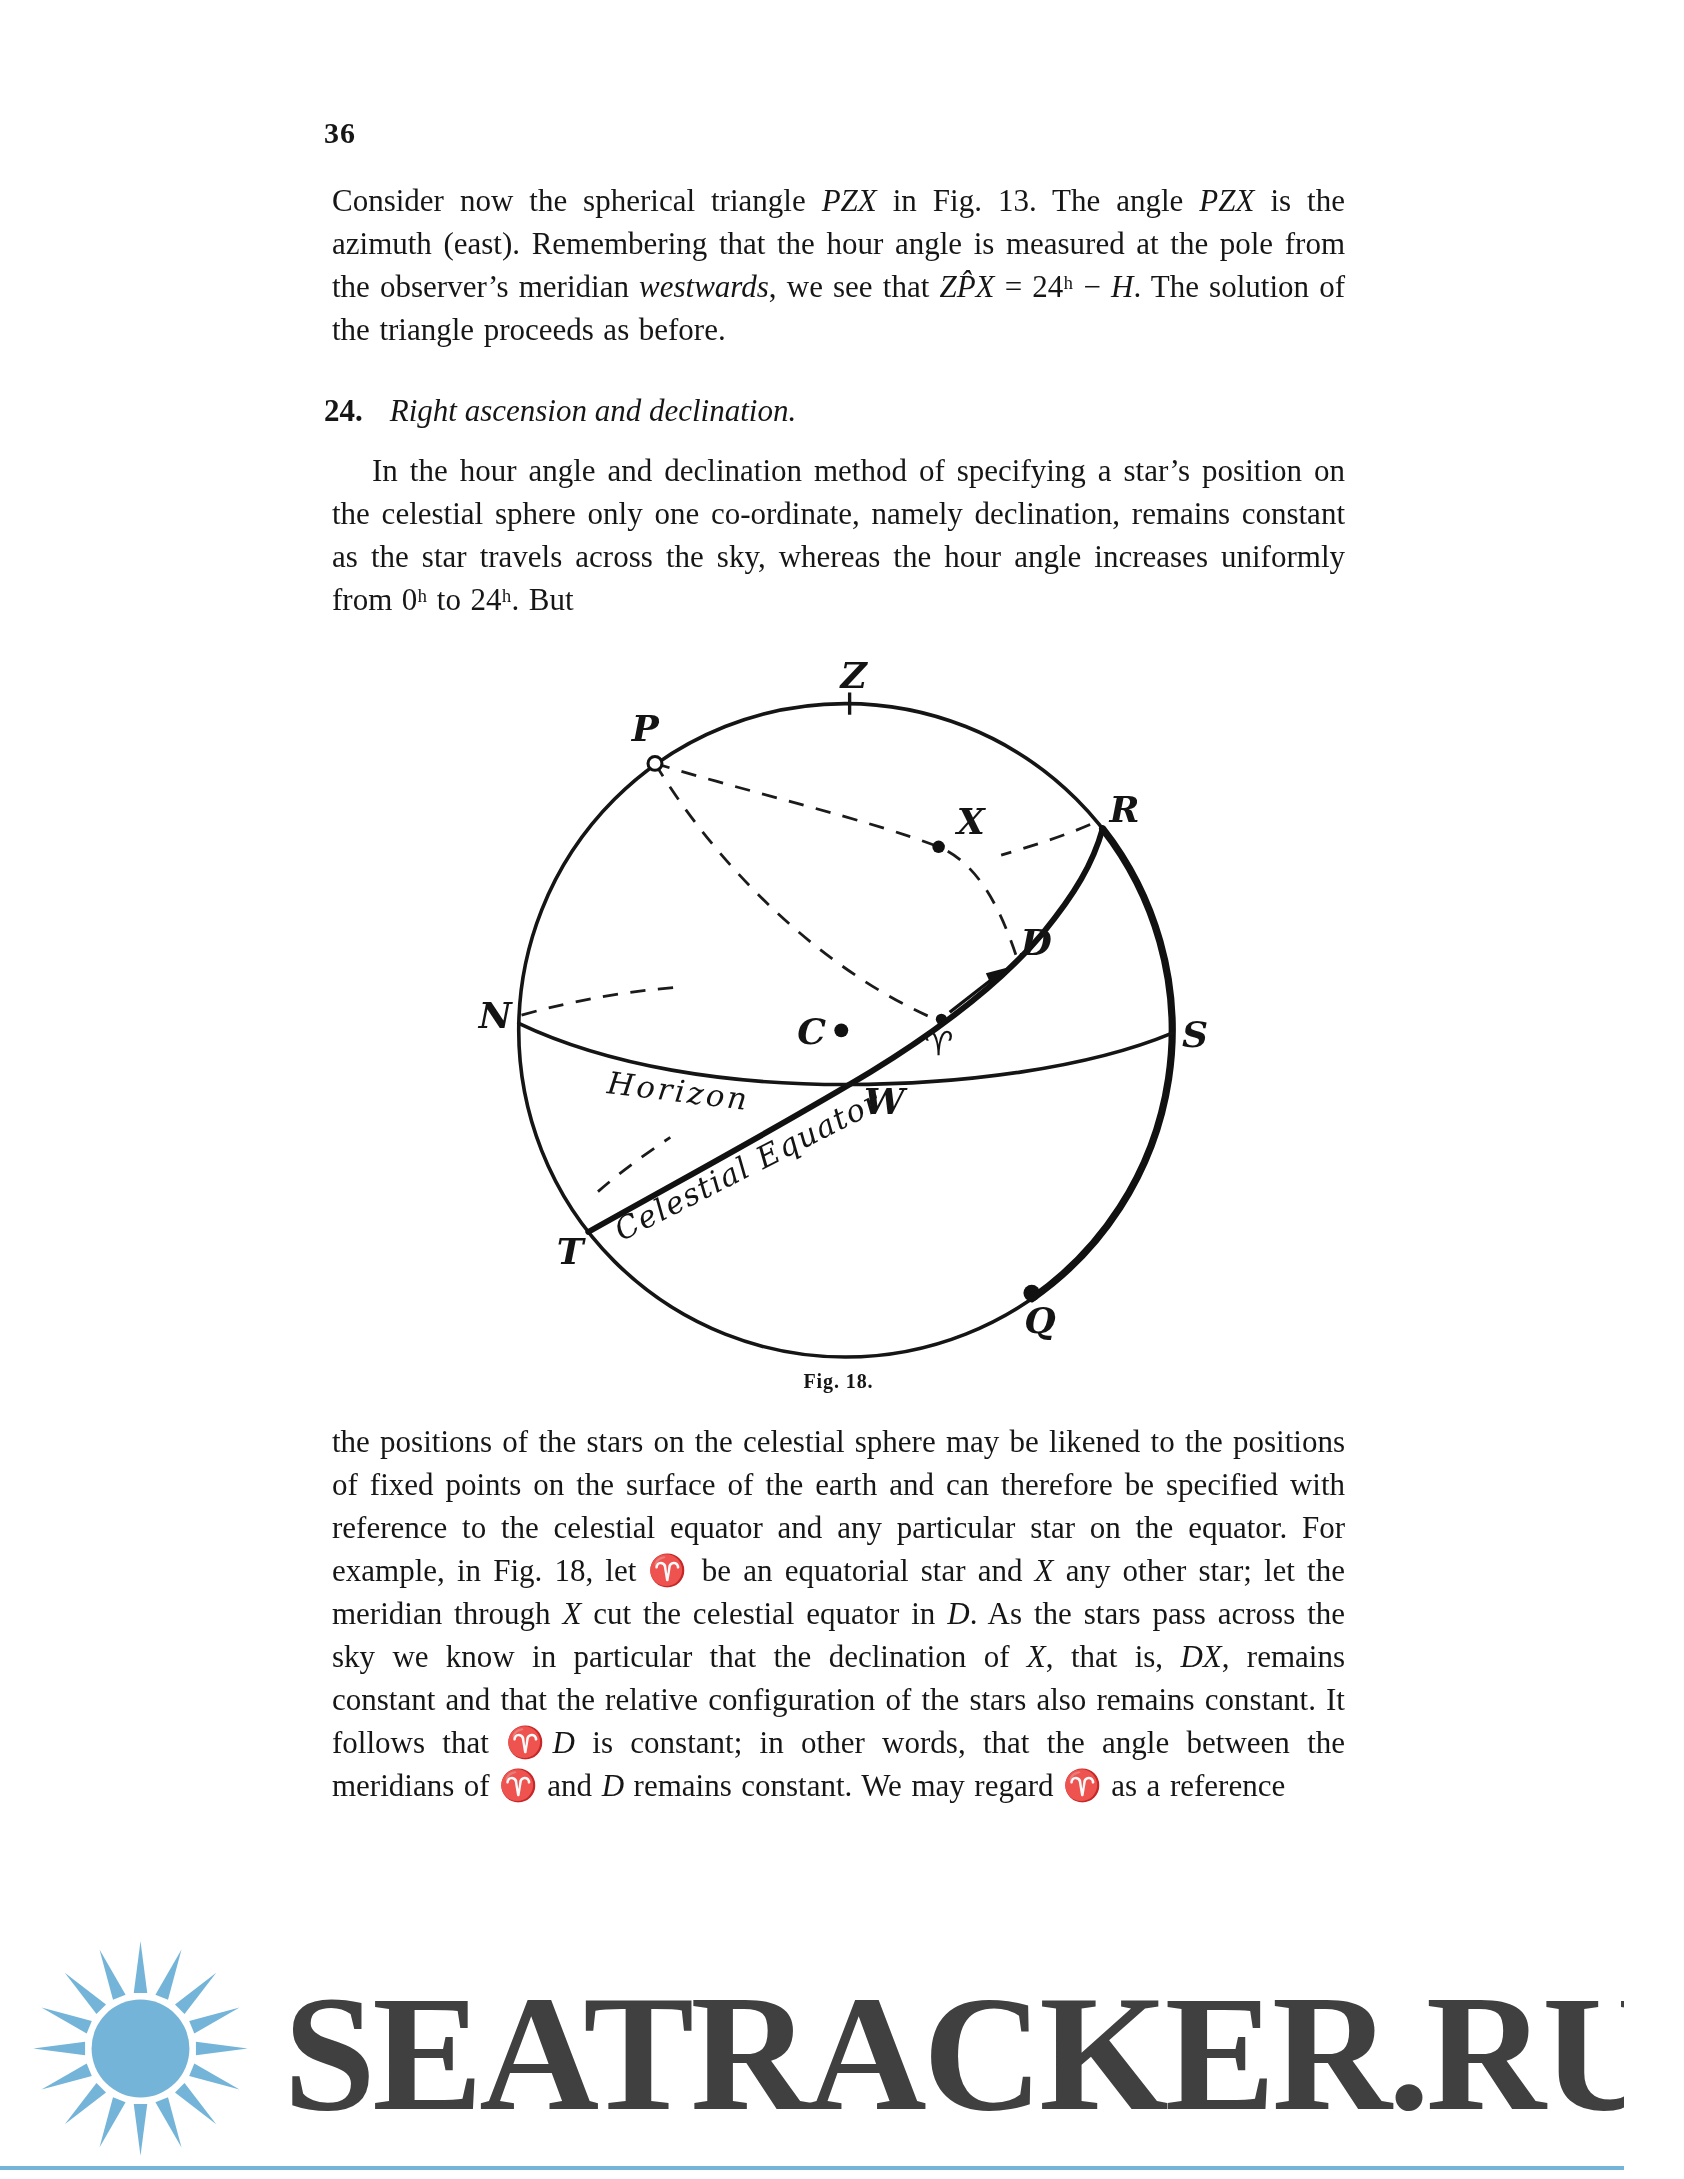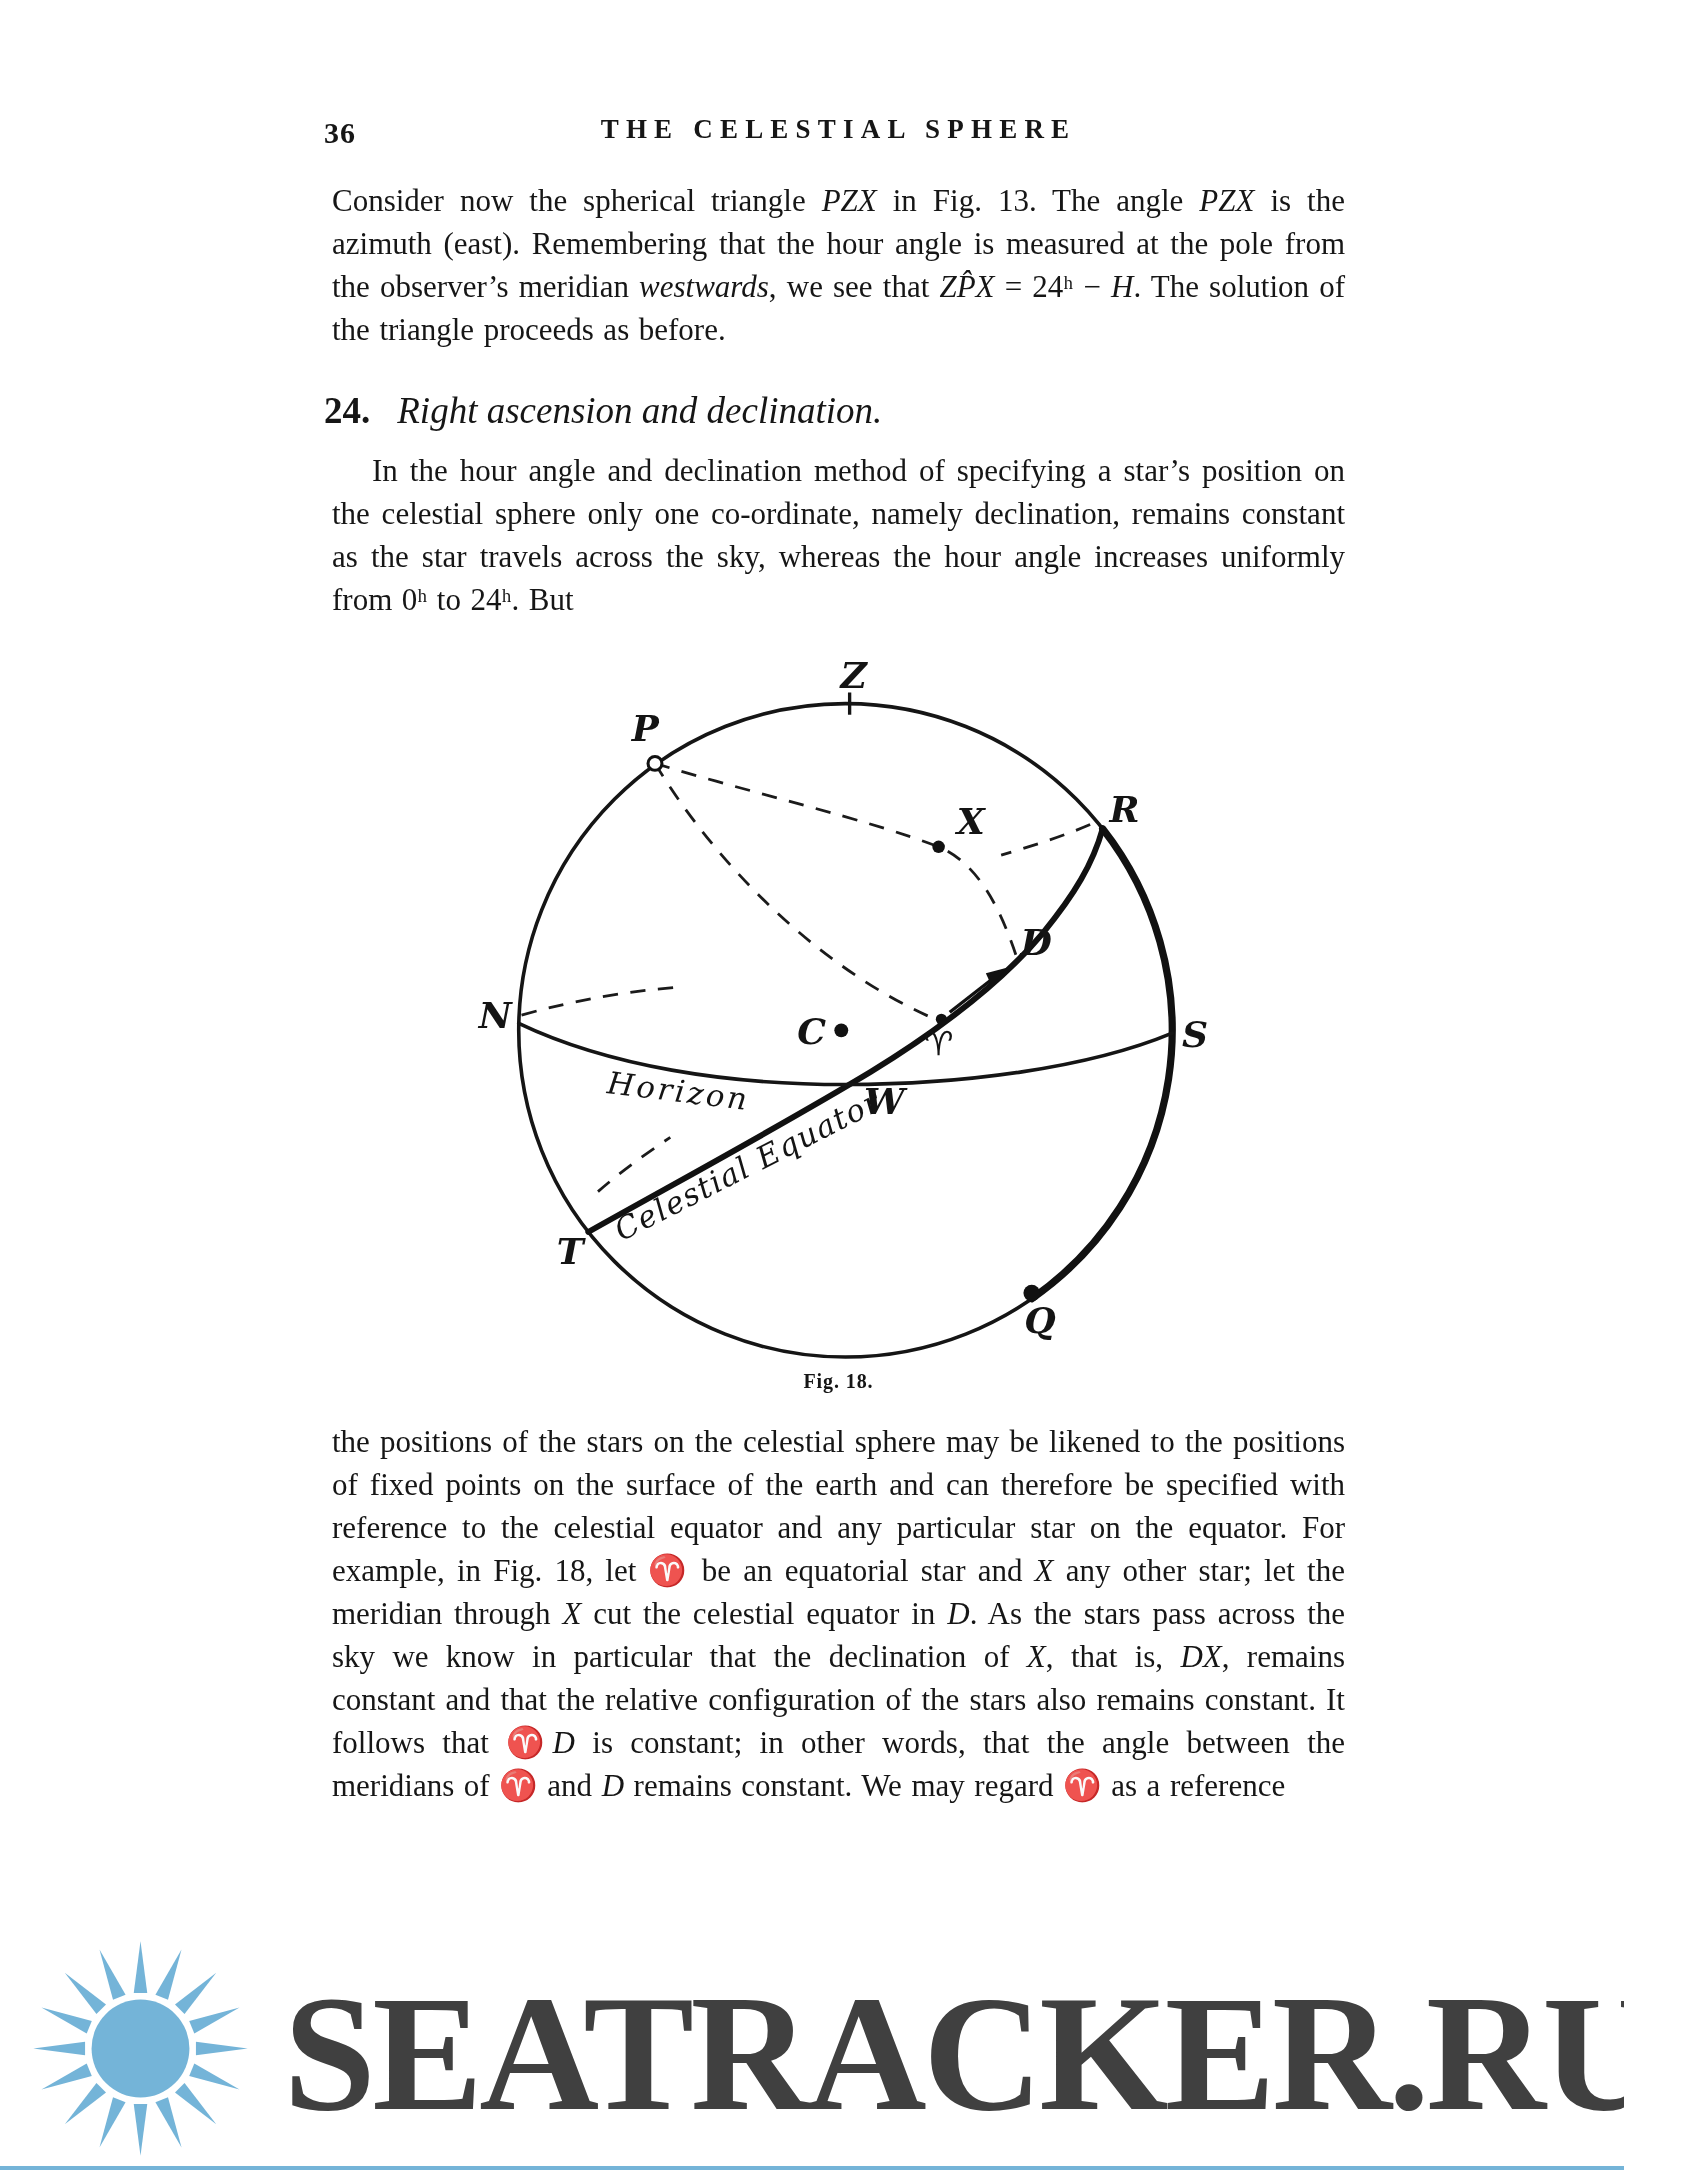--- a/index.html
+++ b/index.html
@@ -15,21 +15,21 @@
   .page-number{position:absolute;left:0;top:1.8px;font-weight:700;font-size:30px;letter-spacing:0.9px;}
   .running-title{display:block;text-align:center;font-weight:700;font-size:27px;letter-spacing:7.2px;}
   .para{
     font-size:31px;line-height:43px;text-align:justify;
     margin:8px;word-spacing:1.8px;
   }
   .p1{margin-top:25px;}
   .p2{margin-top:12.7px;text-indent:40px;}
   .p3{margin-top:27px;}
   .it{font-style:italic;}
-  .section-heading{margin:38px 0 17px 0;font-size:37px;font-weight:400;line-height:43px;}
+  .section-heading{margin:38px 0 17px 0;font-size:31px;font-weight:400;line-height:43px;}
   .sec-num{font-weight:700;margin-right:27px;}
   .sec-title{font-style:italic;}
   figure{margin:27px 0 0 0;text-align:center;}
   figcaption{font-size:20px;font-weight:700;margin-top:6px;letter-spacing:0.9px;}
   .fig-svg{display:block;margin:0 auto;}
   .sph{fill:none;stroke:#151515;stroke-width:2.6;}
   .edge{fill:none;stroke:#111111;stroke-width:5.2;stroke-linecap:round;}
   .thick{fill:none;stroke:#111111;stroke-width:4.2;stroke-linecap:round;}
   .hor{fill:none;stroke:#151515;stroke-width:2.6;stroke-linecap:round;}
   .dash{fill:none;stroke:#1b1b1b;stroke-width:2;stroke-dasharray:11 9;stroke-linecap:butt;}
@@ -56,21 +56,20 @@
   .bottom-line{position:absolute;left:0;bottom:9px;width:1684px;height:3.6px;background:#74b4d8;z-index:1;}
 </style>
 </head>
 <body>
 
 <div class="page">
   <div class="content">
 
     <header class="page-header">
       <span class="page-number">36</span>
-      <span class="running-title">THE CELESTIAL SPHERE</span>
     </header>
 
     <p class="para p1"><span>Consider now the spherical triangle </span><span class="it">PZX</span><span> in Fig. 13.  The angle </span><span class="it">PZX</span><span> is the azimuth (east).  Remembering that the hour angle is measured at the pole from the observer’s meridian </span><span class="it">westwards</span><span>, we see that </span><span class="it">ZP̂X</span><span> = 24ʰ − </span><span class="it">H</span><span>.  The solution of the triangle proceeds as before.</span></p>
 
     <h3 class="section-heading">
       <span class="sec-num">24.</span><span class="sec-title">Right ascension and declination.</span>
     </h3>
 
     <p class="para p2"><span>In the hour angle and declination method of specifying a star’s position on the celestial sphere only one co-ordinate, namely declination, remains constant as the star travels across the sky, whereas the hour angle increases uniformly from 0ʰ to 24ʰ.  But</span></p>
 

